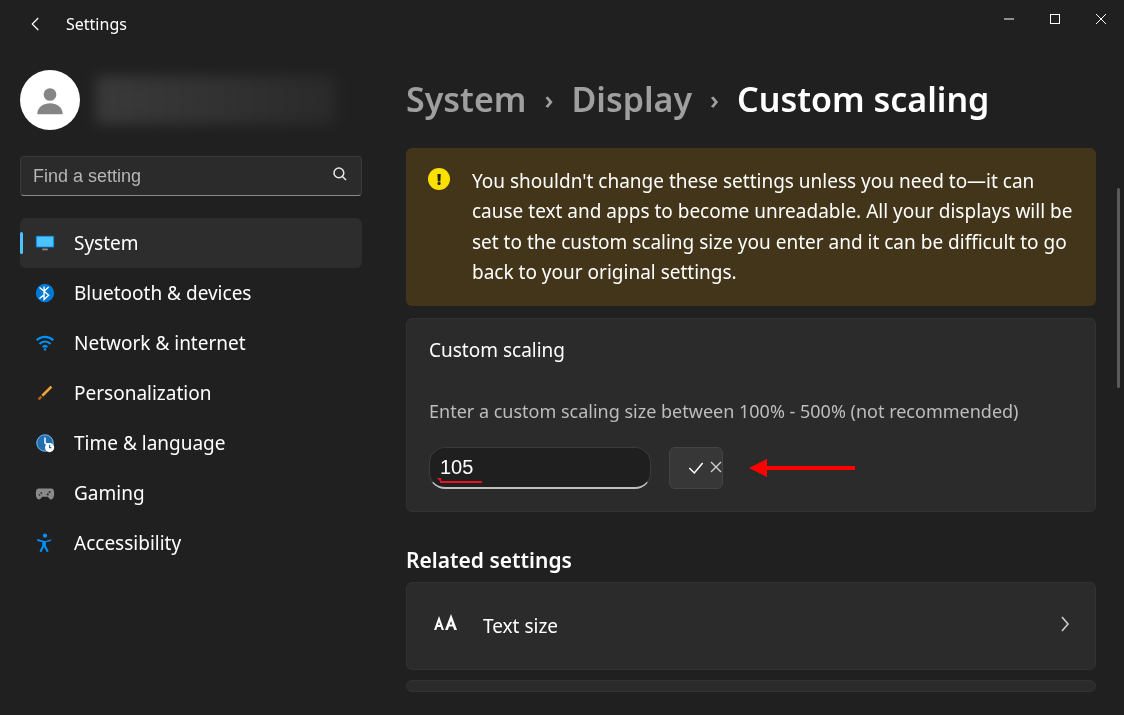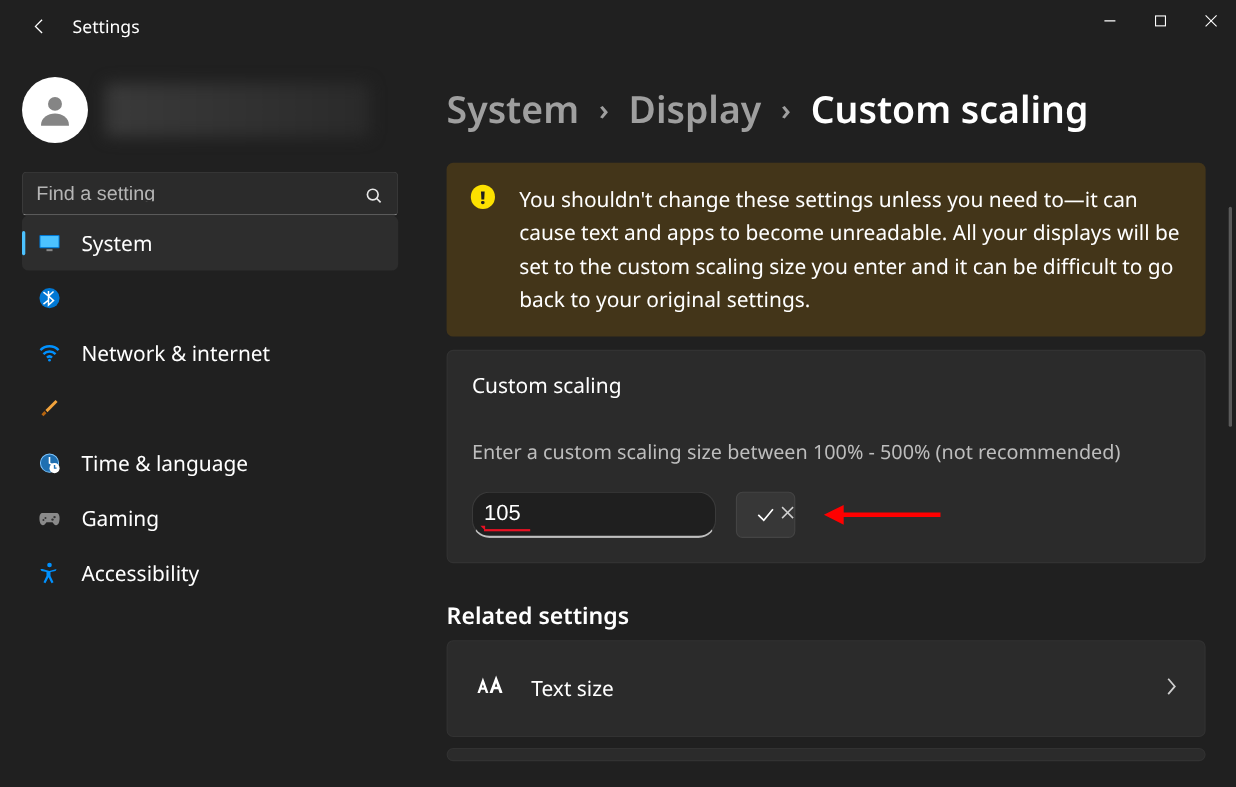--- a/index.html
+++ b/index.html
@@ -55,27 +55,28 @@
     .avatar svg { width: 38px; height: 38px; }
     .profile-text {
       filter: blur(7px);
       width: 240px; height: 48px;
       background: linear-gradient(90deg,#3a3a3a,#2a2a2a);
       border-radius:4px;
     }
     
     .search-box {
       position: relative;
-      display: flex; 
+      display: flex; align-items: center;
       background: #2b2b2b;
       border: 1px solid #3a3a3a;
       border-bottom: 1px solid #8a8a8a;
       border-radius: 4px;
       height: 40px;
       padding: 12px 12px;
+      margin-bottom: 22px;
     }
     .search-box input {
       flex:1; background:transparent; border:none; outline:none;
       color:#cfcfcf; font-size: 18px;
     }
     .search-box input::placeholder{ color:#b5b5b5; }
     .search-box .search-ico { color:#e8e8e8; }
     
     .nav-list { list-style:none; }
     .nav-item {
@@ -258,39 +259,41 @@
           </span>
         <span>System</span>
       </li>
       <li class="nav-item">
         <span class="nav-icon">
             <svg width="22" height="22" viewBox="0 0 24 24">
               <circle cx="12" cy="12" r="10" fill="#0078d4"></circle>
               <path d="M11 5v14l5-4.5L11 10l5-4.5L11 10 6 6m0 12 5-4" stroke="#fff" stroke-width="1.5" fill="none"></path>
             </svg>
           </span>
+        <span>Bluetooth &amp; devices</span>
       </li>
       <li class="nav-item">
         <span class="nav-icon">
             <svg width="22" height="22" viewBox="0 0 24 24" fill="none" stroke="#0091ff" stroke-width="2.4">
               <path d="M3 9c5-5 13-5 18 0"></path>
               <path d="M6 13c3.5-3.5 8.5-3.5 12 0"></path>
               <path d="M9.5 16.5c1.5-1.5 3.5-1.5 5 0"></path>
               <circle cx="12" cy="19" r="1.3" fill="#0091ff" stroke="none"></circle>
             </svg>
           </span>
         <span>Network &amp; internet</span>
       </li>
       <li class="nav-item">
         <span class="nav-icon">
             <svg width="22" height="22" viewBox="0 0 24 24">
               <path d="M4 18l2 2 3-3-2-2-3 3z" fill="#b5640f"></path>
               <path d="M8 14l2 2L20 6l-2-2L8 14z" fill="#f2a33c"></path>
             </svg>
           </span>
+        <span>Personalization</span>
       </li>
       <li class="nav-item">
         <span class="nav-icon">
             <svg width="22" height="22" viewBox="0 0 24 24">
               <circle cx="12" cy="12" r="9" fill="#1f6fb1"></circle>
               <circle cx="12" cy="12" r="9" fill="none" stroke="#7cc5ff" stroke-width="1"></circle>
               <path d="M12 6v6l4 2" stroke="#fff" stroke-width="1.6" fill="none"></path>
               <circle cx="17" cy="17" r="5" fill="#fff"></circle>
               <path d="M17 14v3h2" stroke="#1f6fb1" stroke-width="1.4" fill="none"></path>
             </svg>

